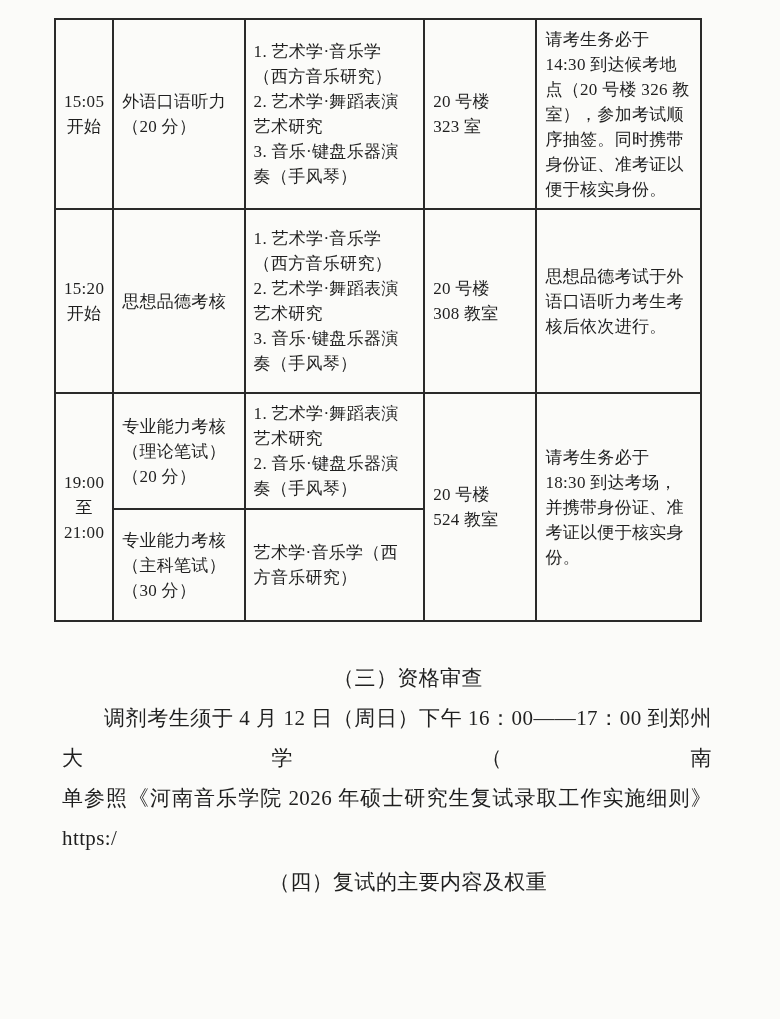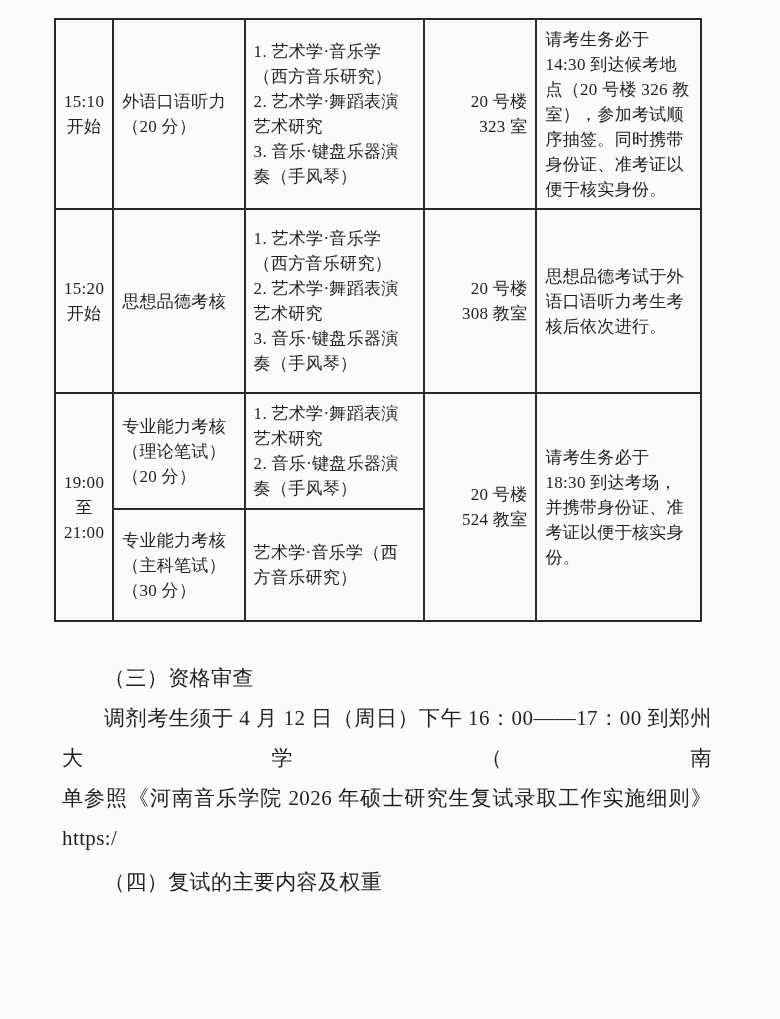--- a/index.html
+++ b/index.html
@@ -25,33 +25,33 @@
     vertical-align: middle;
     font-size: 17px;
     line-height: 25px;
     white-space: pre-line;
     padding: 4px 8px;
     letter-spacing: 0.3px;
   }
   td.c-time { text-align: center; padding: 4px 2px; font-size: 17px; }
   td.c-item { text-align: left; padding: 4px 6px 4px 8px; margin-top: 12px; }
   td.c-majors { text-align: left; padding: 4px 4px 4px 6px; margin-top: 16px; }
-  td.c-loc { text-align: right; padding: 4px 4px; }
+  td.c-loc { text-align: left; padding: 4px 4px; }
   td.c-note { text-align: left; padding: 4px 5px 4px 7px; }
 
   
   .textblock {
     margin: 36px 0 0 62px;
     width: 650px;
     font-size: 21px;
     line-height: 40px;
     letter-spacing: 0.4px;
   }
   .tline { text-align: left; }
-  .indent2 { text-indent: 42px; }
+  .indent2 { text-indent: 42px; text-align: center; }
   .para { }
   .jline { text-align: justify; text-align-last: justify; }
   .jline.first { text-indent: 42px; }
   .lastline { text-align: left; }
   .h4line { margin-top: 4px; }
 </style>
 </head>
 <body>
 
 <div class="page">
@@ -59,21 +59,21 @@
   <table class="schedule">
     <colgroup>
       <col style="width:58px">
       <col style="width:131px">
       <col style="width:179px">
       <col style="width:112px">
       <col style="width:164px">
     </colgroup>
     <tbody>
         <tr style="height:190px">
-      <td class="c-time">15:10
+      <td class="c-time">15:05
 开始</td>
       <td class="c-item">外语口语听力
 （20 分）</td>
       <td class="c-majors">1. 艺术学·音乐学（西方音乐研究）
 2. 艺术学·舞蹈表演艺术研究
 3. 音乐·键盘乐器演奏（手风琴）</td>
       <td class="c-loc">20 号楼
 323 室</td>
       <td class="c-note">请考生务必于 14:30 到达候考地点（20 号楼 326 教室），参加考试顺序抽签。同时携带身份证、准考证以便于核实身份。</td>
     </tr>

